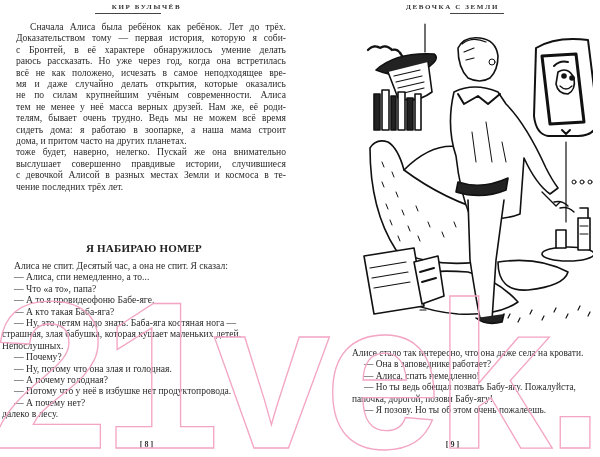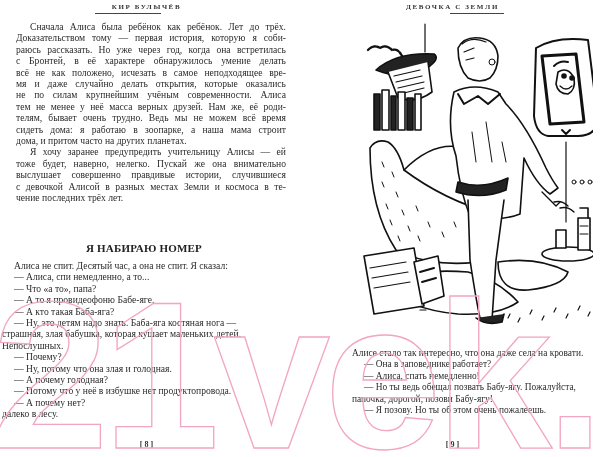--- a/index.html
+++ b/index.html
@@ -30,32 +30,31 @@
 <body>
 
 <div class="page left">
   <div class="running-head">КИР БУЛЫЧЁВ</div>
   <div class="head-rule"></div>
 
   <div class="text body1">
     <div class="p">
       <span class="line" style="padding-left:14px">Сначала Алиса была ребёнок как ребёнок. Лет до трёх.</span>
       <span class="line">Доказательством тому — первая история, которую я соби-</span>
+      <span class="line">с Бронтей, в её характере обнаружилось умение делать</span>
       <span class="line">раюсь рассказать. Но уже через год, когда она встретилась</span>
-      <span class="line">с Бронтей, в её характере обнаружилось умение делать</span>
       <span class="line">всё не как положено, исчезать в самое неподходящее вре-</span>
       <span class="line">мя и даже случайно делать открытия, которые оказались</span>
       <span class="line">не по силам крупнейшим учёным современности. Алиса</span>
       <span class="line">тем не менее у неё масса верных друзей. Нам же, её роди-</span>
       <span class="line">телям, бывает очень трудно. Ведь мы не можем всё время</span>
       <span class="line">сидеть дома: я работаю в зоопарке, а наша мама строит</span>
       <span class="line last">дома, и притом часто на других планетах.</span>
     </div>
     <div class="p">
-      <span class="line" style="padding-left:14px">Я хочу заранее предупредить учительницу Алисы — ей</span>
       <span class="line">тоже будет, наверно, нелегко. Пускай же она внимательно</span>
       <span class="line">выслушает совершенно правдивые истории, случившиеся</span>
       <span class="line">с девочкой Алисой в разных местах Земли и космоса в те-</span>
       <span class="line last">чение последних трёх лет.</span>
     </div>
   </div>
 
   <div class="chapter-title">Я НАБИРАЮ НОМЕР</div>
 
   <div class="text body2">

